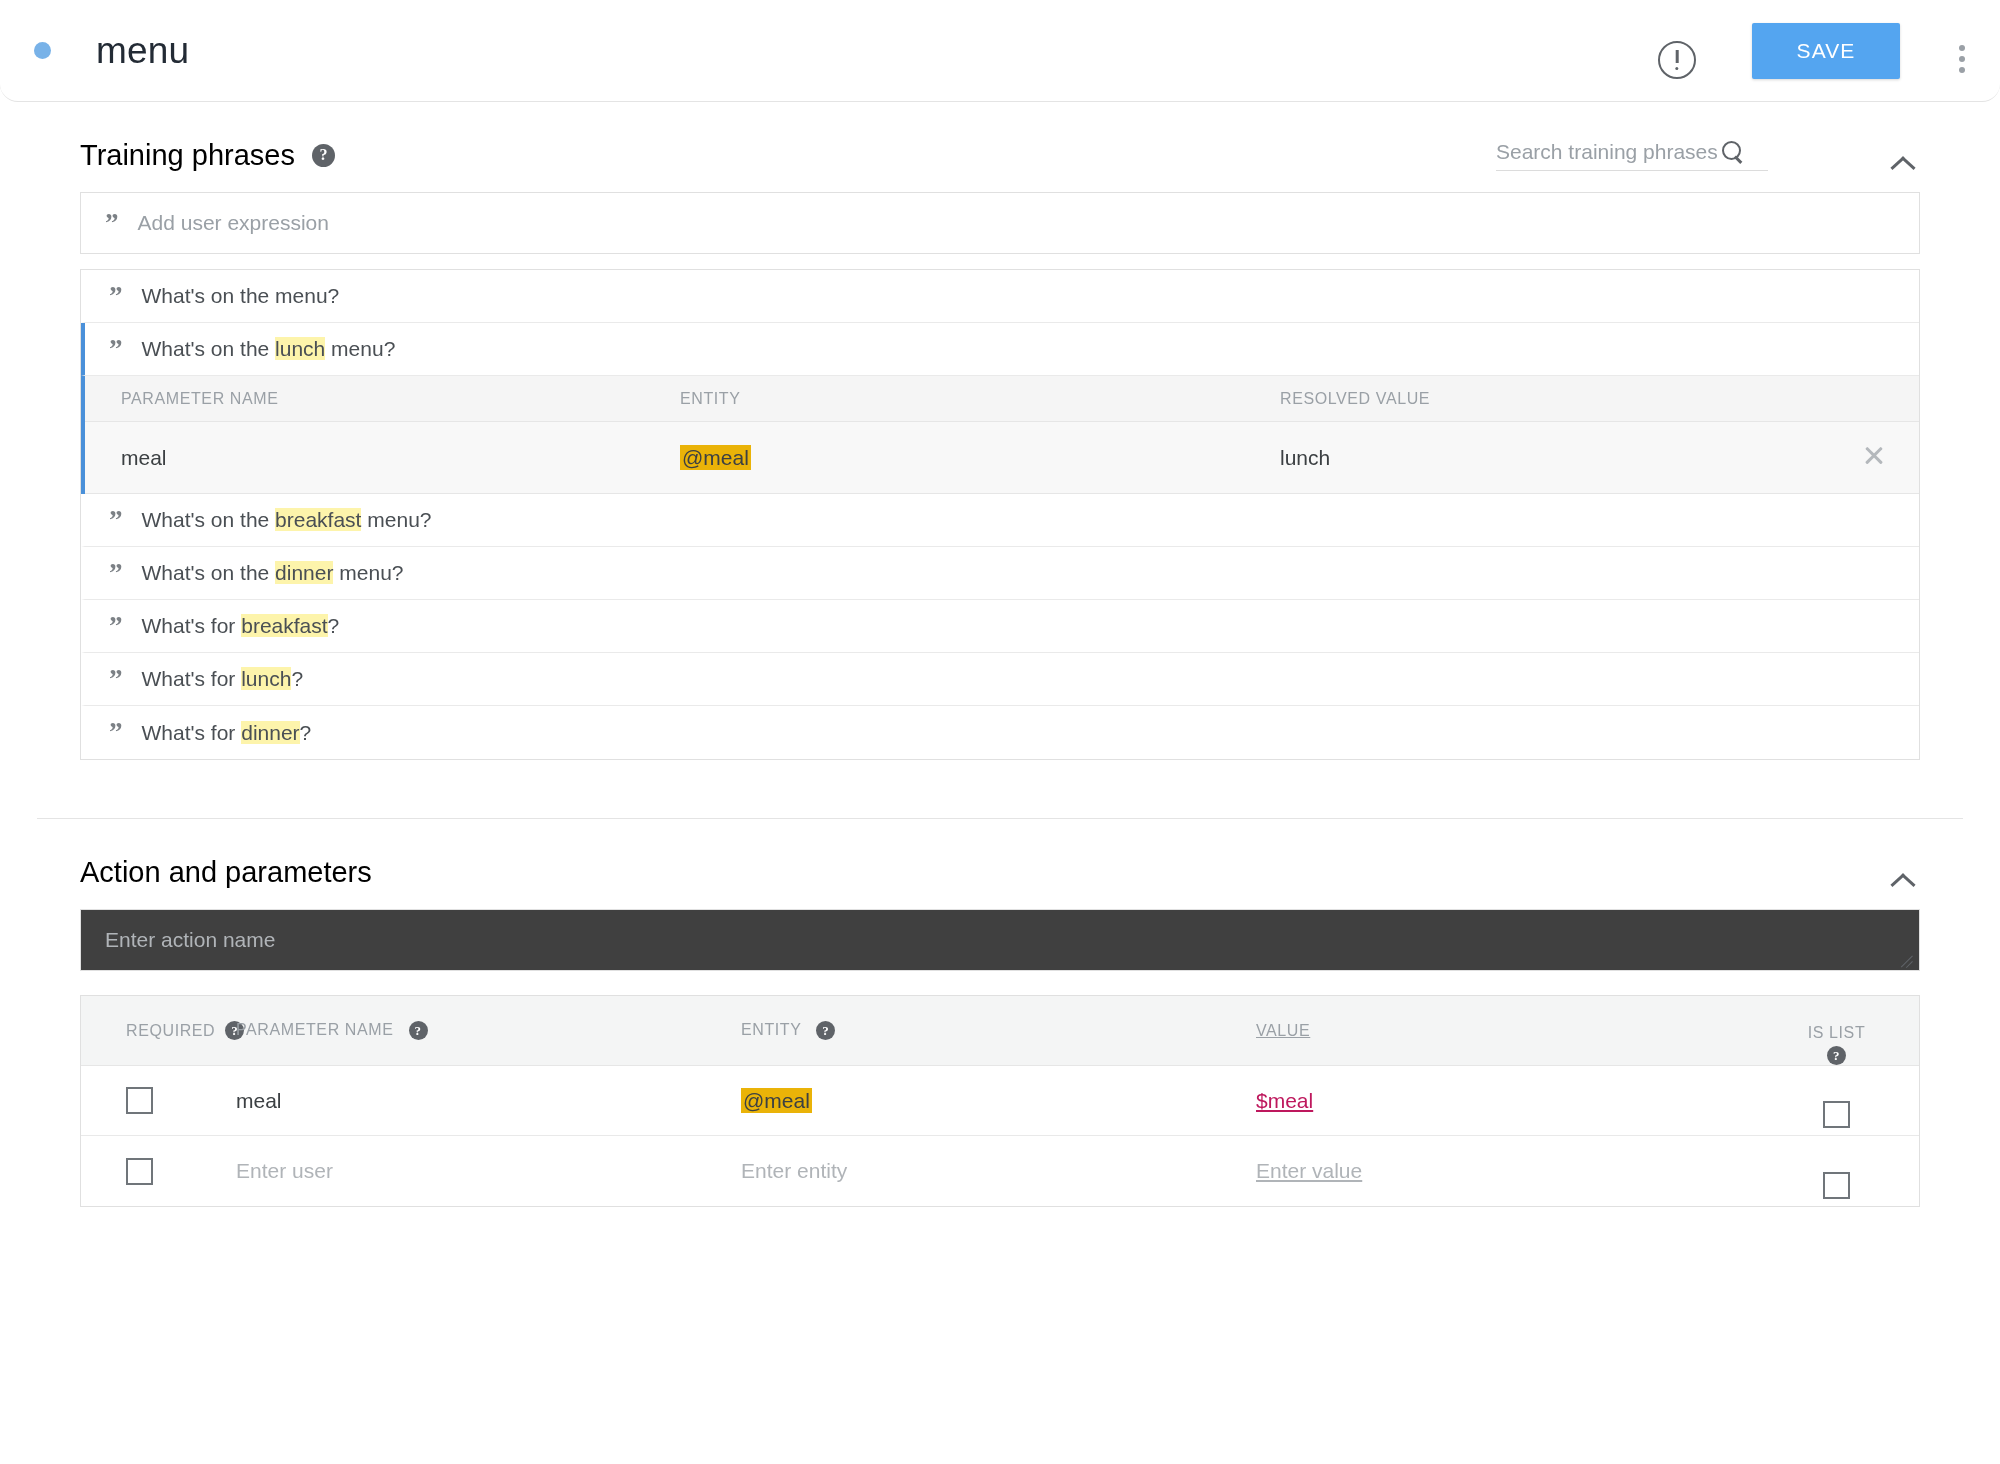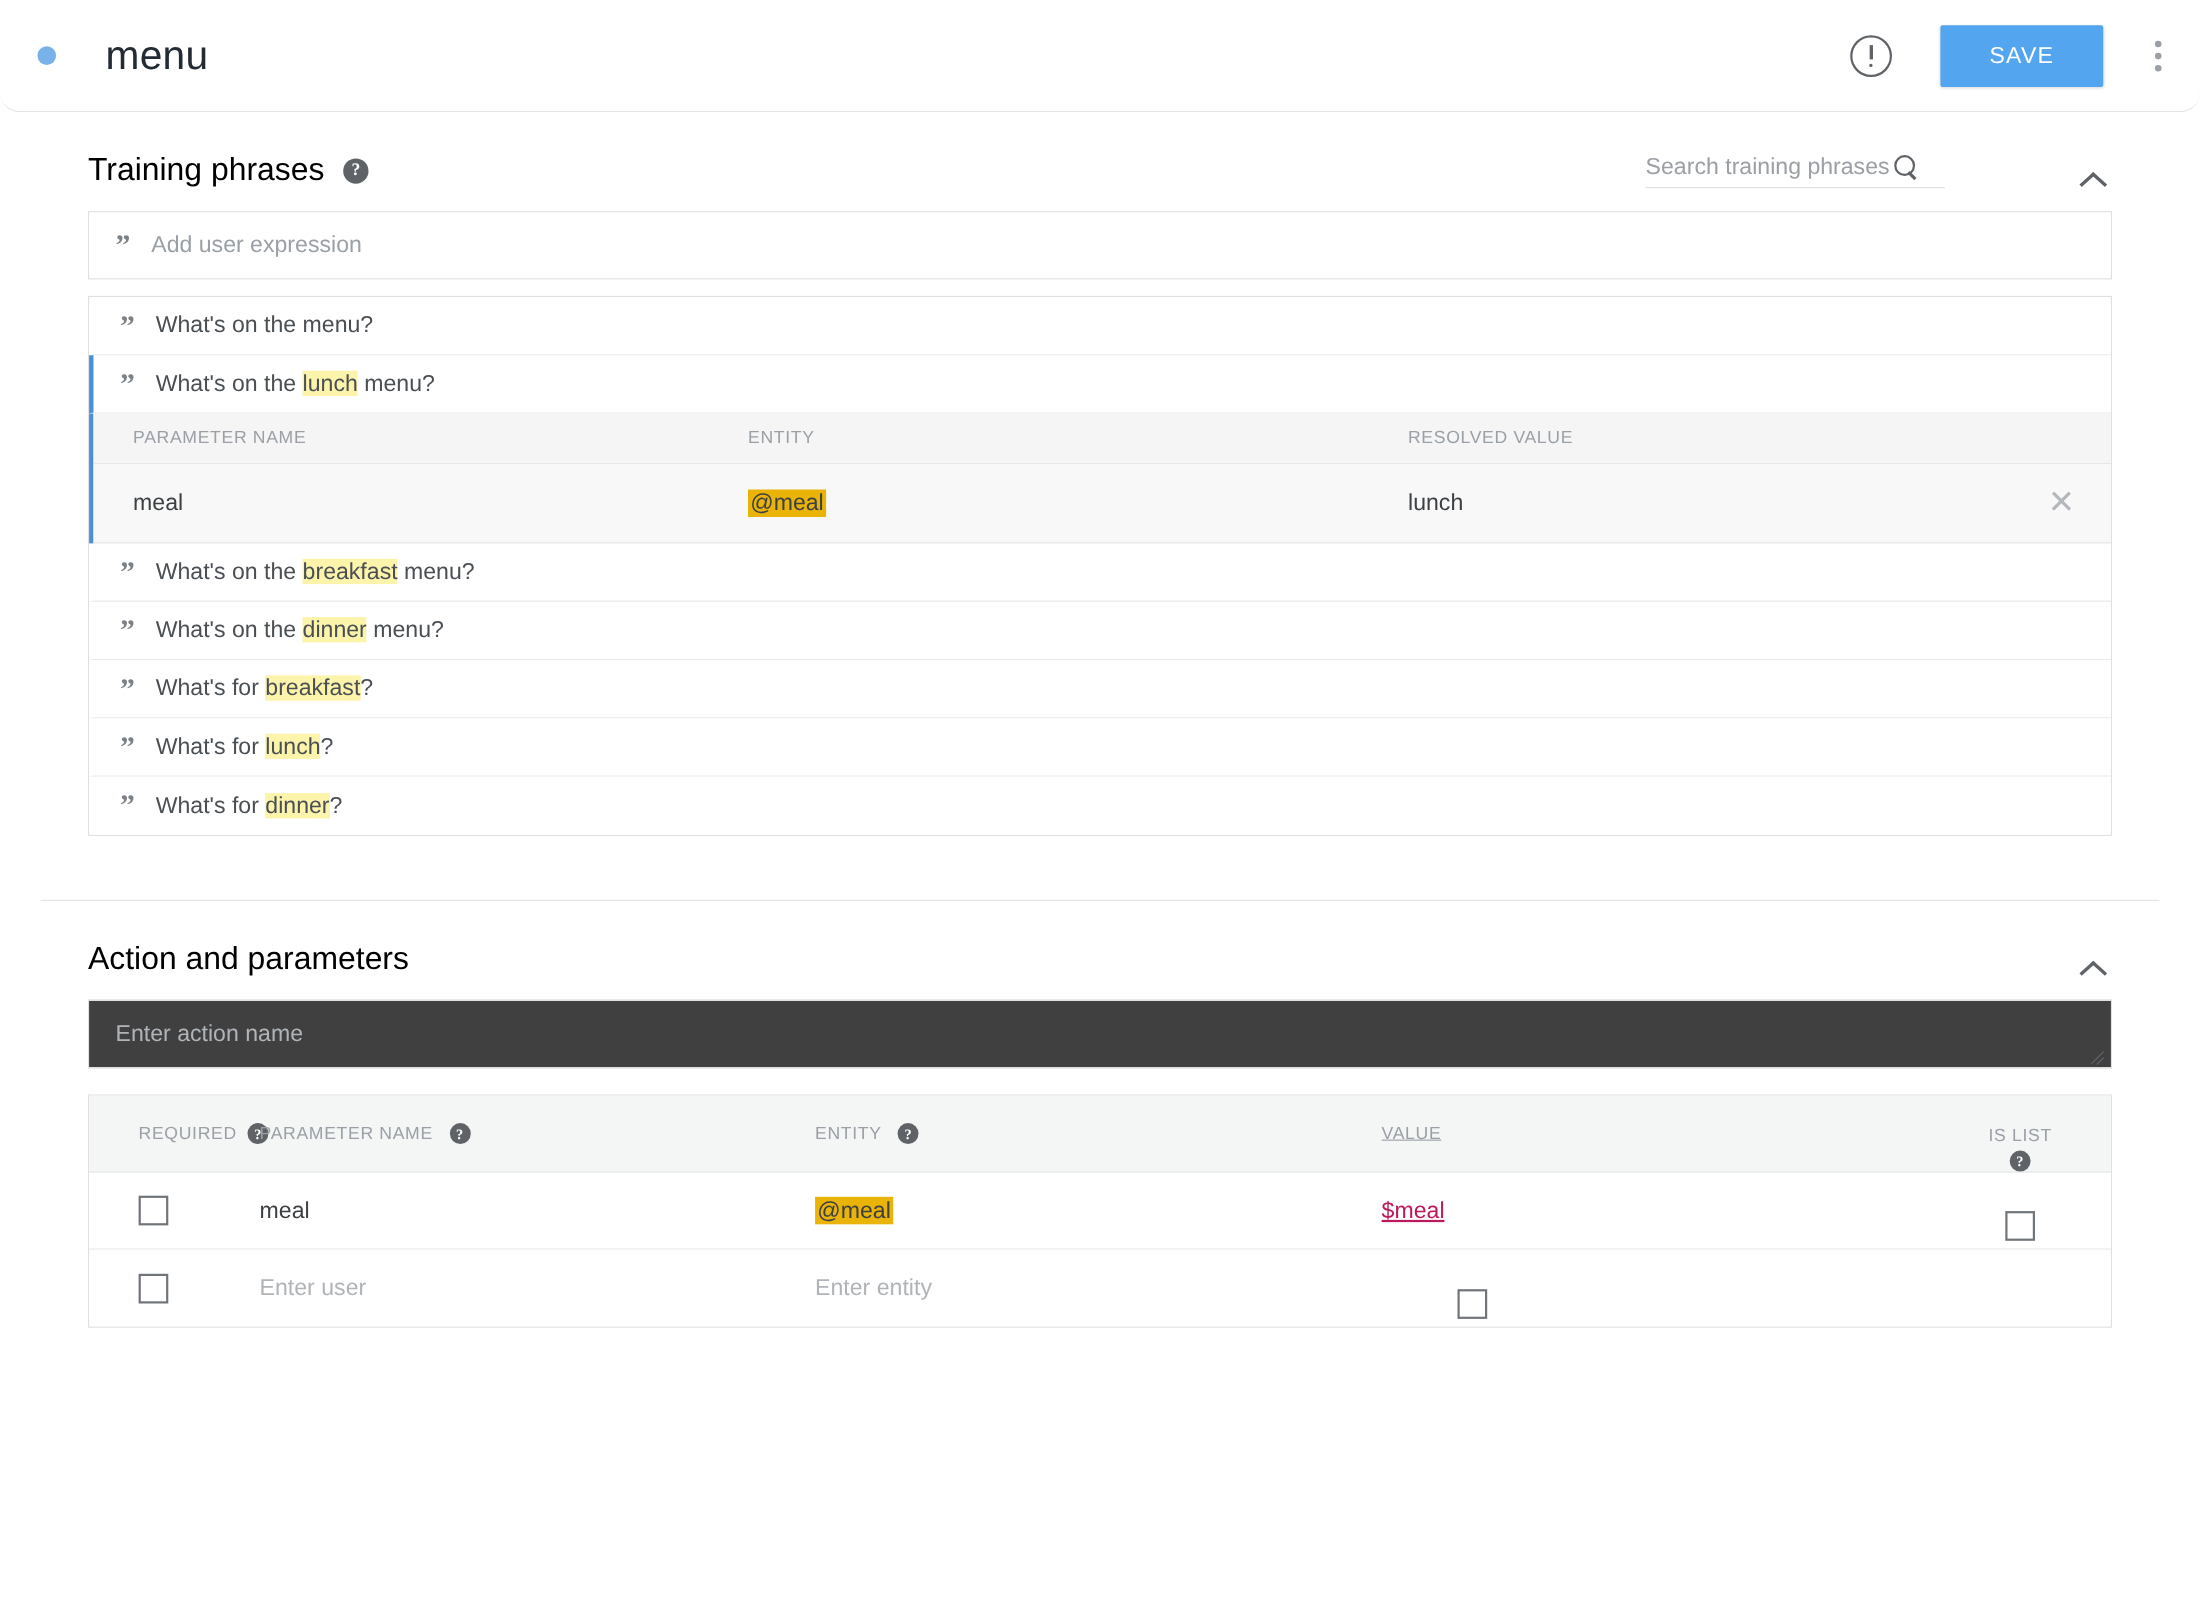--- a/index.html
+++ b/index.html
@@ -26,21 +26,21 @@
   }
   .intent-title {
     margin-left: 45px;
     font-size: 37px;
     font-weight: 400;
     color: #232b35;
     letter-spacing: .2px;
   }
   .topbar-right {
     margin-left: auto;
-    display: flex; align-items: center; gap: 0;
+    display: flex; align-items: flex-end; gap: 12px;
   }
   .icon-error {
     width: 38px; height: 38px;
     border: 2.6px solid #5f6368;
     border-radius: 50%;
     position: relative;
     margin-right: 44px;
   }
   .icon-error::before {
     content: "";
@@ -381,19 +381,20 @@
         <span class="checkbox"></span>
       </div>
     </div>
 
     <div class="ptable-row">
       <div class="p-req">
         <span class="checkbox"></span>
       </div>
       <div class="p-name ph">Enter user</div>
       <div class="p-ent ph">Enter entity</div>
+      <div class="p-val ph">Enter value</div>
       <div class="p-list">
         <span class="checkbox"></span>
       </div>
     </div>
 
   </div>
 </div>
 
 </body></html>

